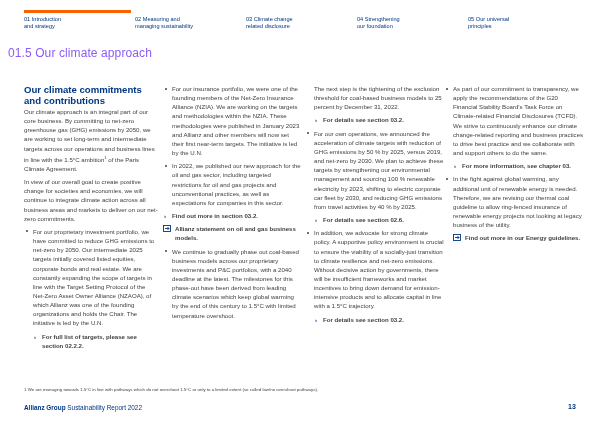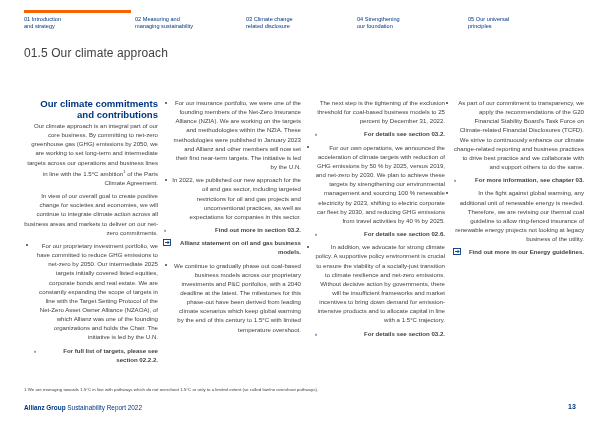--- a/index.html
+++ b/index.html
@@ -1,21 +1,21 @@
 <!DOCTYPE html>
 <html><head>
 <meta charset="utf-8">
 <style>
   html,body{margin:0;padding:0;}
   body{width:600px;height:424px;background:#fff;position:relative;overflow:hidden;font-family:"Liberation Sans",sans-serif;color:#414141;}
   .nav{position:absolute;top:0;left:0;width:600px;height:40px;}
   .nav-item{position:absolute;top:16px;font-size:5.6px;line-height:7.2px;color:#003781;}
   .nav-bar{position:absolute;top:10px;height:3px;background:#f86200;}
-  .title{position:absolute;left:24px;top:46px;font-size:12px;color:#404040;letter-spacing:0.1px;}
-  .col{position:absolute;top:98px;font-size:6.1px;line-height:9.15px;color:#414141;text-align:right;}
+  .title{position:absolute;left:8px;top:46px;font-size:12px;color:#8b5cf6;letter-spacing:0.1px;}
+  .col{position:absolute;top:84px;font-size:6.1px;line-height:9.15px;color:#414141;}
   .col p{margin:0 0 4px 0;}
   h2{margin:0 0 1px 0;font-size:9.6px;line-height:11px;color:#003781;font-weight:bold;}
   ul{margin:0;padding:0;list-style:none;}
   li{position:relative;padding-left:9px;margin-bottom:4px;}
   li::before{content:"";position:absolute;left:2px;top:3.5px;width:2px;height:2px;border-radius:1px;background:#414141;}
   li.cont::before{display:none;}
   .link{position:relative;padding-left:9px;font-weight:bold;color:#414141;margin-bottom:4px;display:block;}
   .link .chev{position:absolute;left:1px;top:0;color:#003781;font-weight:bold;}
   .ext{position:relative;padding-left:12px;font-weight:bold;margin-bottom:4px;display:block;}
   .ext .ico{position:absolute;left:0;top:1px;width:8px;height:7px;}

